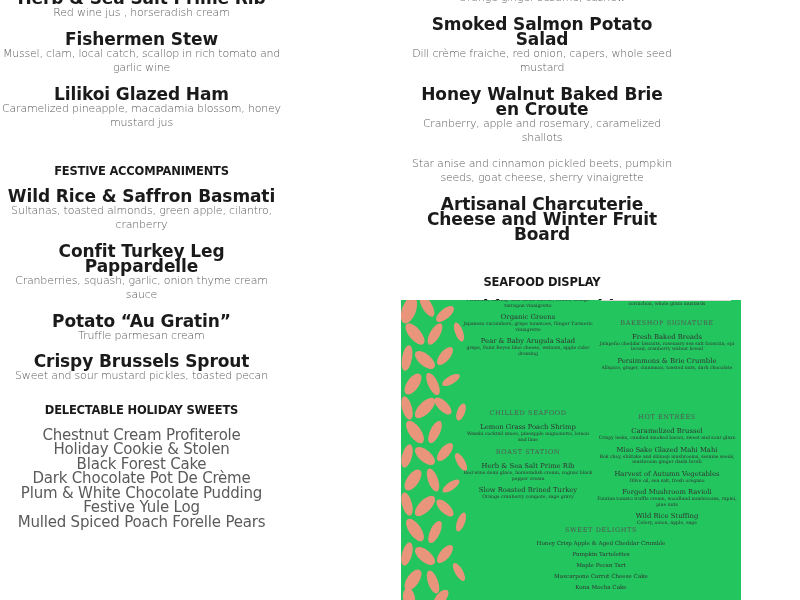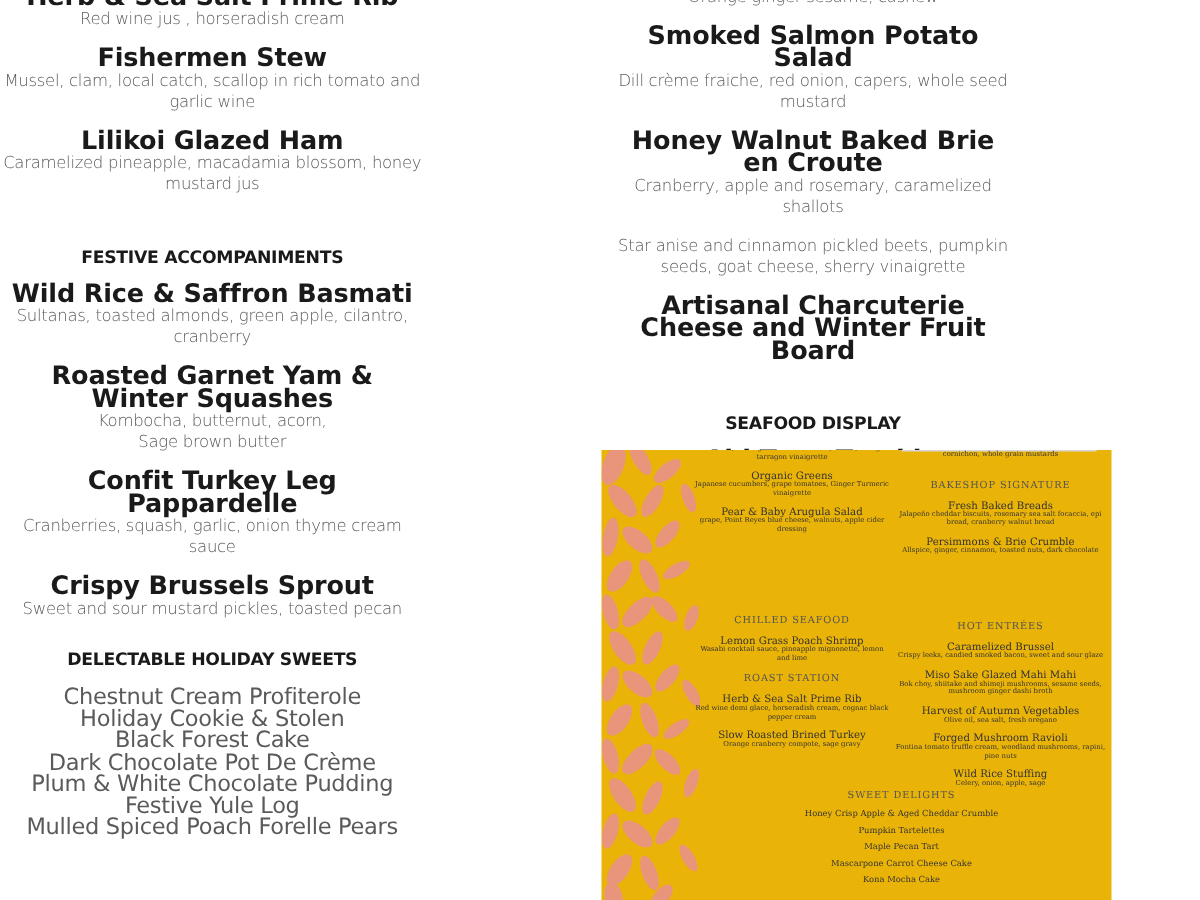--- a/index.html
+++ b/index.html
@@ -13,21 +13,21 @@
   .item { margin-bottom: 11px; }
   .item-title { font-weight: bold; font-size: 17px; color: #1a1a1a; line-height: 15px; letter-spacing: -0.1px; }
   .item-desc { font-size: 11px; color: #5a5a5a; line-height: 14.5px; font-weight: 300; letter-spacing: -0.2px; }
 
   .section-title { font-weight: bold; font-size: 11.5px; color: #1a1a1a; letter-spacing: -0.2px; line-height: 15px; margin-bottom: 10px; }
   .gap-lg { height: 22px; }
 
   .sweets-list div { font-size: 15px; color: #5a5a5a; line-height: 14.5px; letter-spacing: -0.2px; }
 
   
-  .menu-image { position: absolute; left: 401px; top: 300px; width: 340px; height: 300px; background: #eab308; overflow: hidden; font-family: "DejaVu Serif", serif; }
+  .menu-image { position: absolute; left: 401px; top: 300px; width: 340px; height: 300px; background: #22c55e; overflow: hidden; font-family: "DejaVu Serif", serif; }
   .floral { position: absolute; left: 0; top: 0; width: 66px; height: 300px; }
   .mi-col { position: absolute; text-align: center; color: #333; }
   .mi-left { left: 62px; width: 130px; top: -3px; }
   .mi-right { left: 196px; width: 140px; top: -3px; }
   .mi-sweets { left: 130px; width: 140px; top: 226px; }
   .mi-head { font-size: 6.5px; letter-spacing: 0.6px; color: #555; margin-bottom: 6px; }
   .mi-title { font-size: 6.8px; color: #333; line-height: 8px; }
   .mi-desc { font-size: 4.6px; color: #333; line-height: 5.5px; }
   .mi-item { margin-bottom: 5px; }
   .mi-sweet { font-size: 5.6px; color: #333; line-height: 11px; }
@@ -51,27 +51,26 @@
   </div>
 
   <div class="gap-lg"></div>
   <div class="section-title">FESTIVE ACCOMPANIMENTS</div>
 
   <div class="item">
     <div class="item-title">Wild Rice &amp; Saffron Basmati</div>
     <div class="item-desc">Sultanas, toasted almonds, green apple, cilantro, cranberry</div>
   </div>
   <div class="item">
-    <div class="item-title">Roasted Garnet Yam &amp; Winter Squashes</div>
-    <div class="item-desc">Kombocha, butternut, acorn,</div>
-    <div class="item-desc">Sage brown butter</div>
-  </div>
-  <div class="item">
     <div class="item-title">Confit Turkey Leg Pappardelle</div>
     <div class="item-desc">Cranberries, squash, garlic, onion thyme cream sauce</div>
+  </div>
+  <div class="item">
+    <div class="item-title">Potato “Au Gratin”</div>
+    <div class="item-desc">Truffle parmesan cream</div>
   </div>
   <div class="item">
     <div class="item-title">Crispy Brussels Sprout</div>
     <div class="item-desc">Sweet and sour mustard pickles, toasted pecan</div>
   </div>
 
   <div style="height:8px"></div>
   <div class="section-title">DELECTABLE HOLIDAY SWEETS</div>
   <div class="sweets-list" style="margin-top:4px">
     <div>Chestnut Cream Profiterole</div>

